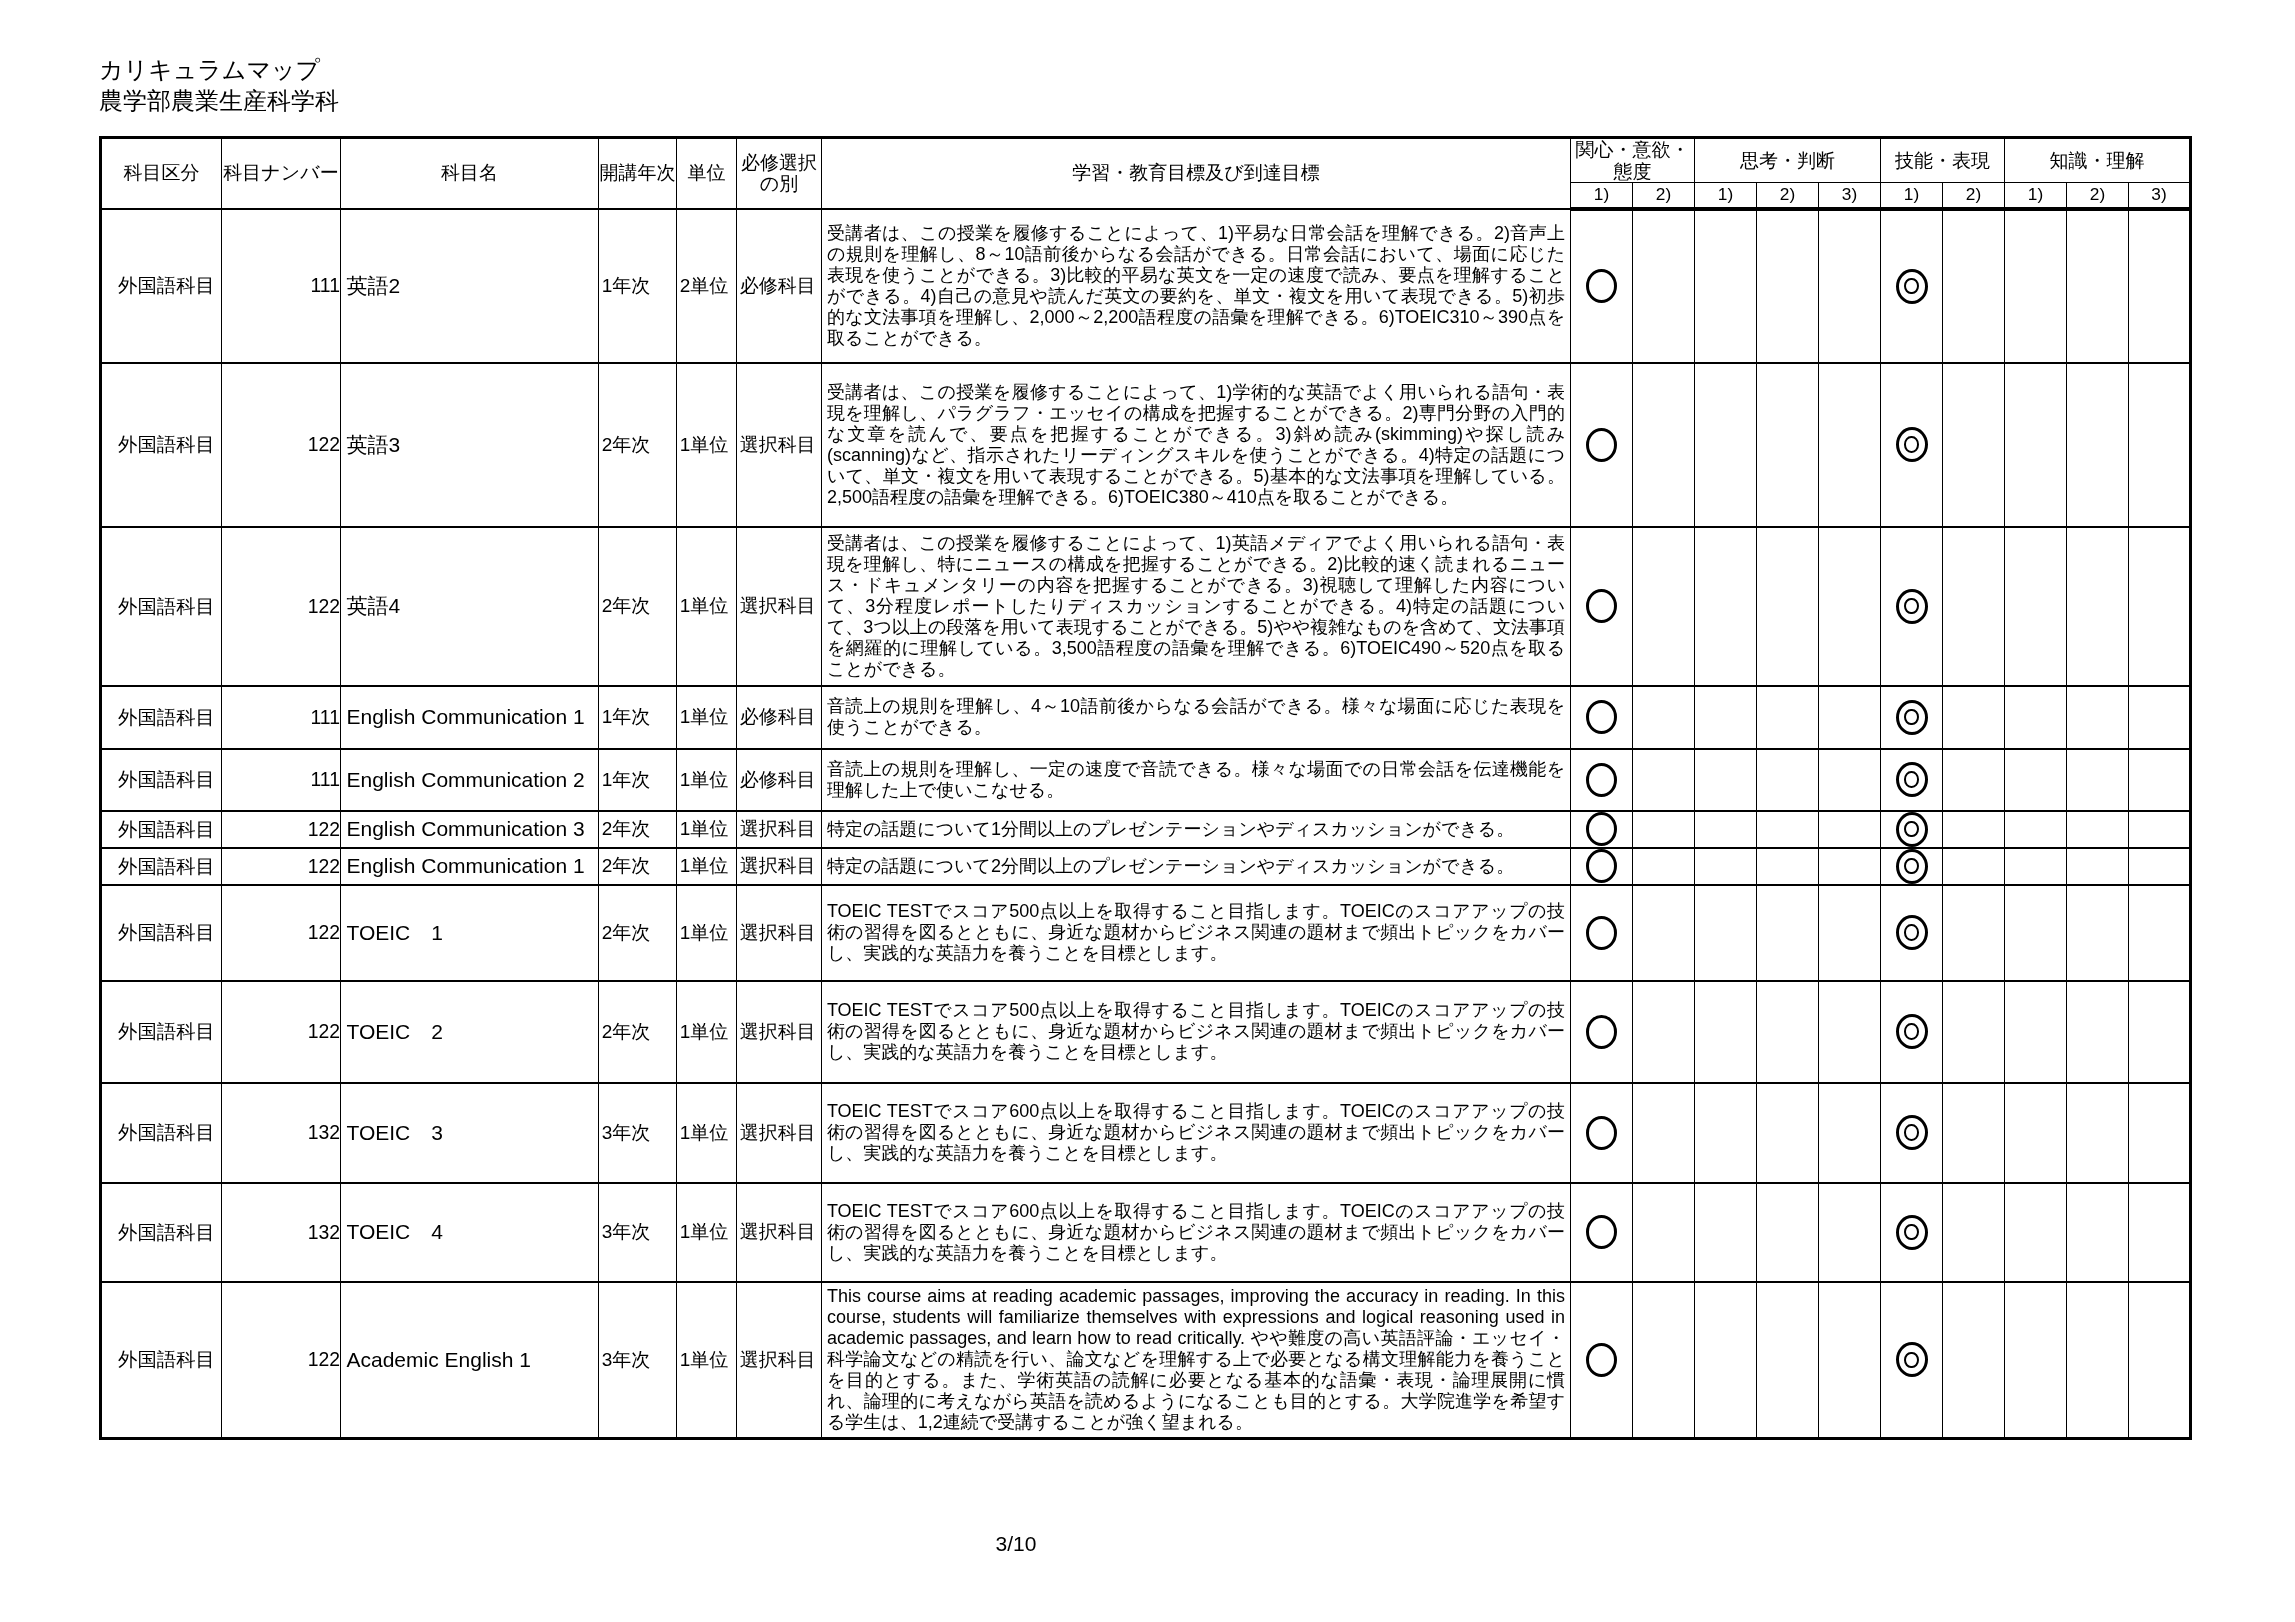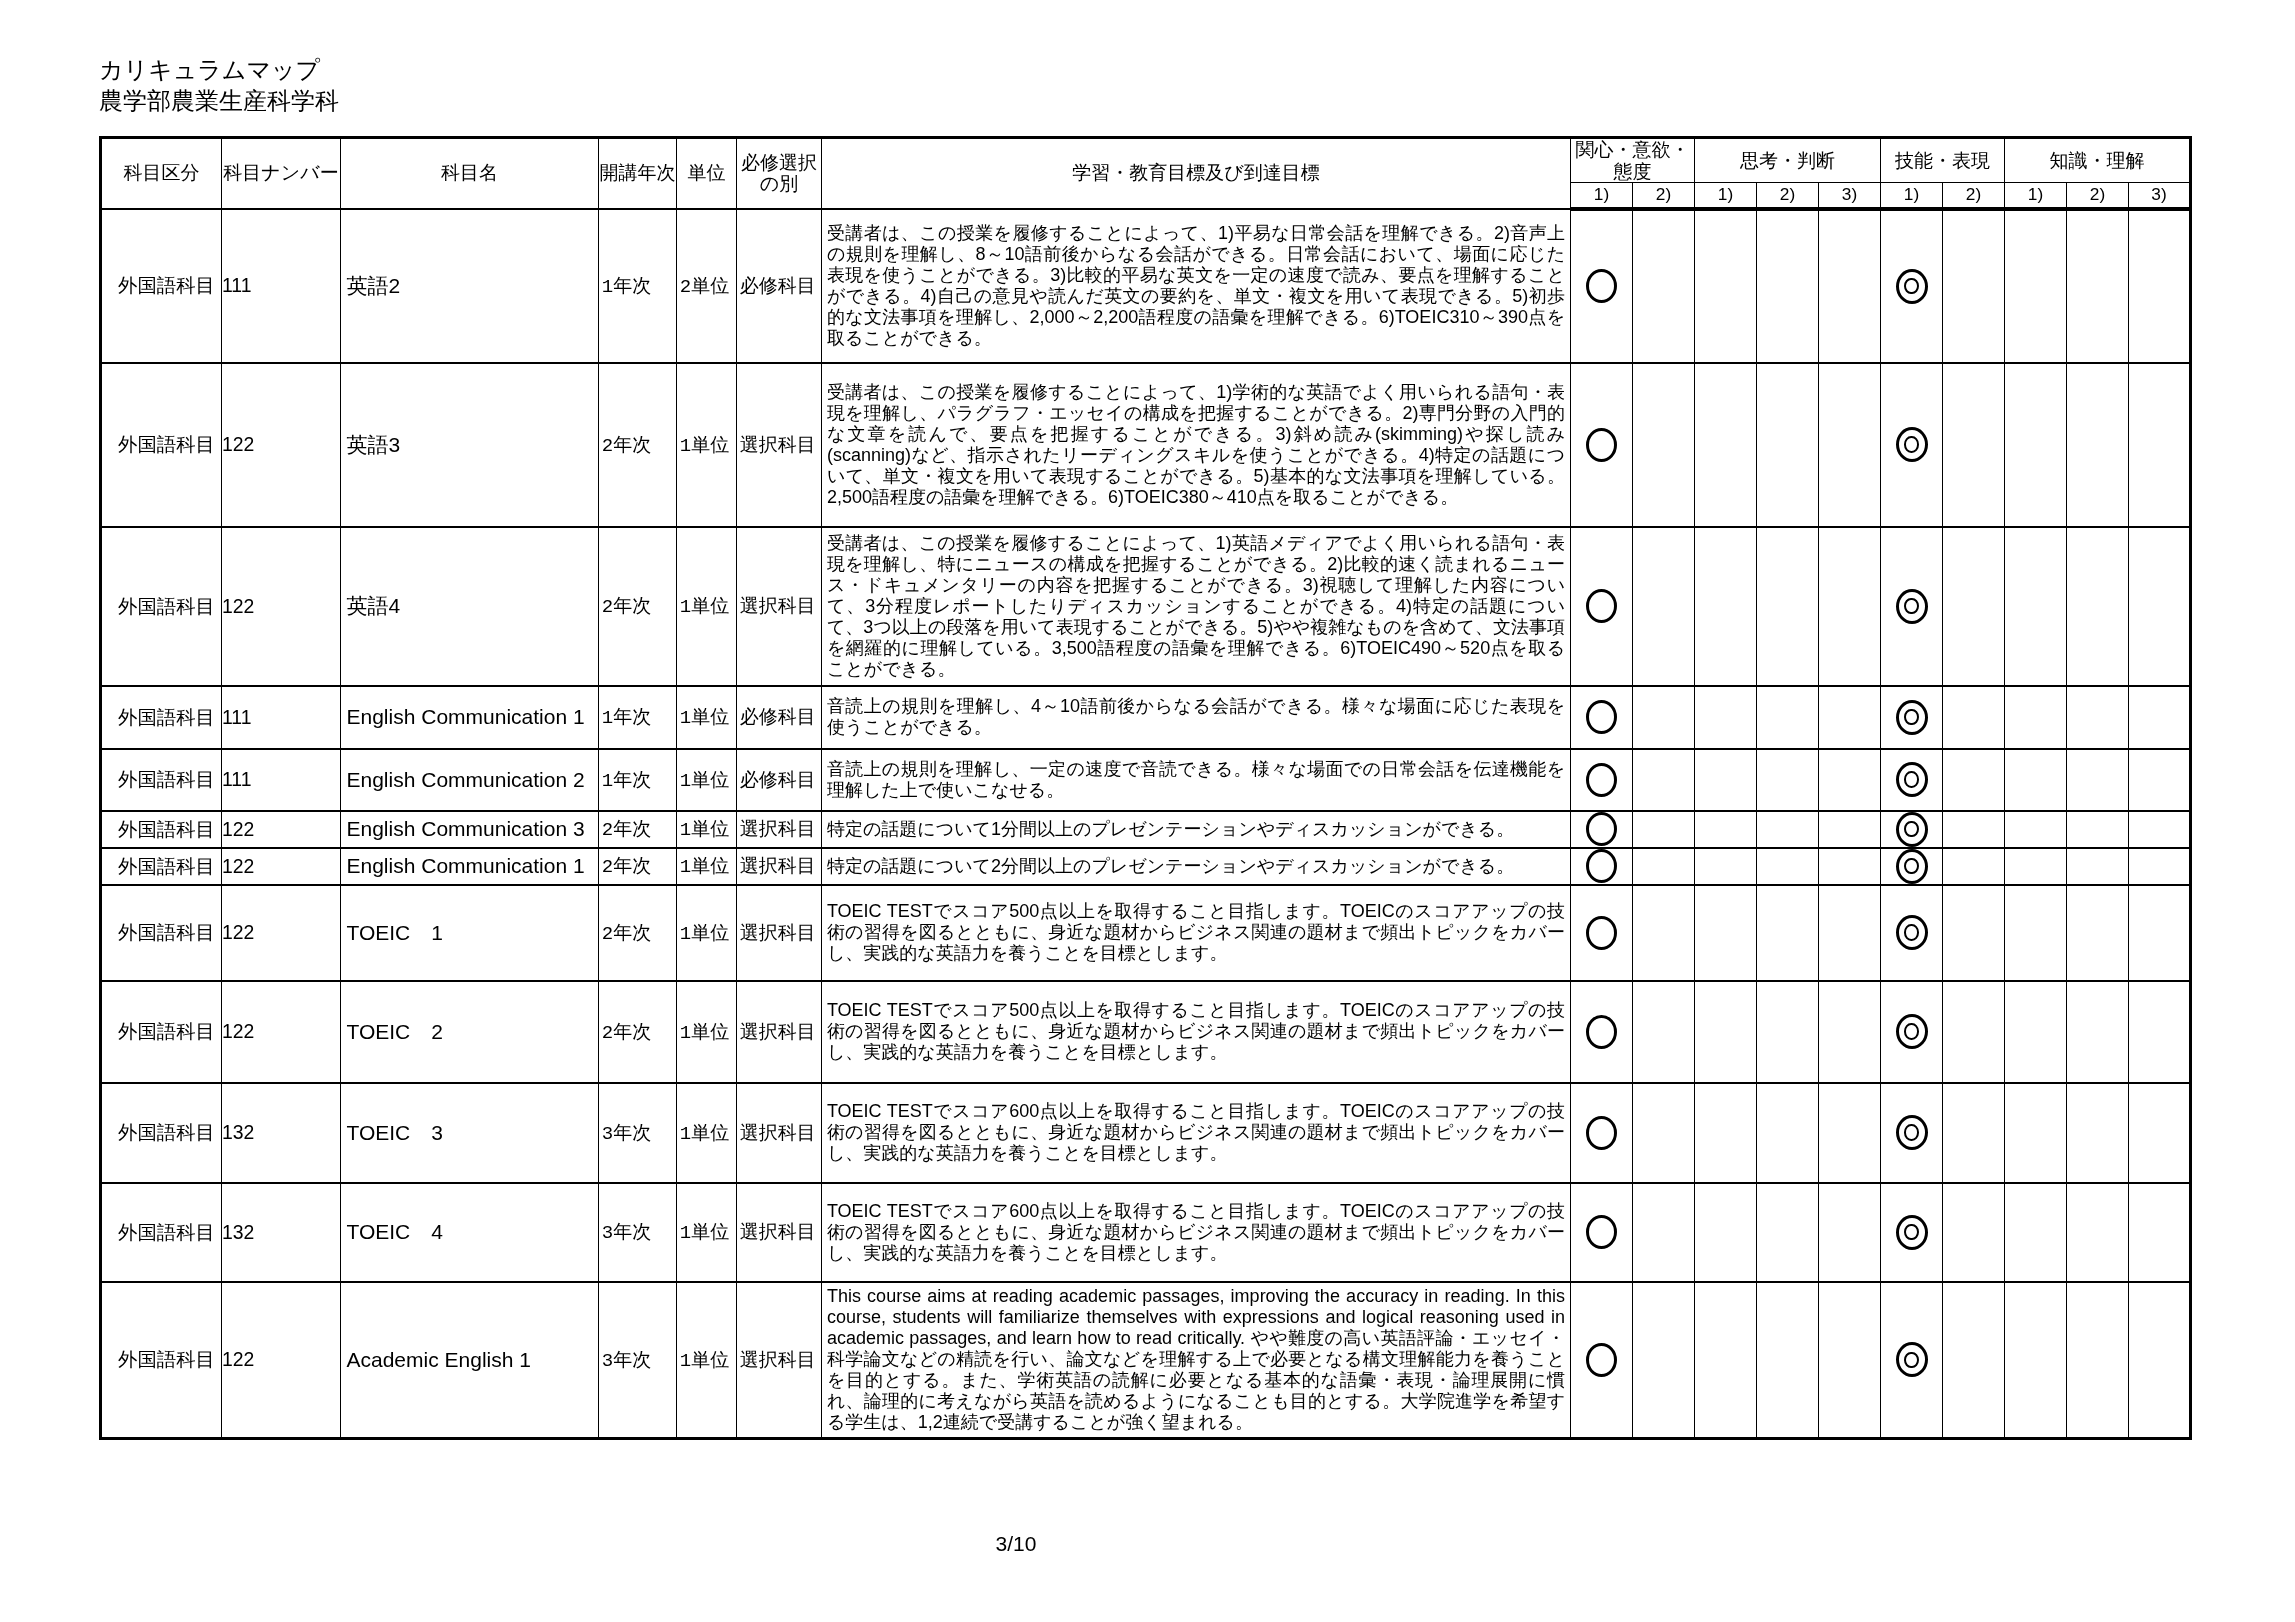--- a/index.html
+++ b/index.html
@@ -50,23 +50,23 @@
   thead tr.grp-row { height: 43px; }
   thead tr.sub-row { height: 26px; }
   thead tr.sub-row th { border-bottom: 4.9px solid #000; }
   .th-main { font-size: 19px; white-space: nowrap; }
   .th-type { white-space: normal; line-height: 21.5px; }
   .th-obj  { font-size: 19px; text-align: center; }
   .th-group { font-size: 19px; line-height: 21.5px; }
   .th-group.wrap { white-space: normal; }
   .th-sub { font-size: 17.3px; }
   .c-cat  { font-size: 19.4px; padding-left: 16px; white-space: nowrap; }
-  .c-num  { font-size: 19.4px; text-align: left; }
+  .c-num  { font-size: 19.4px; text-align: right; }
   .c-name { font-size: 21px; padding-left: 5.5px; white-space: pre-wrap; }
-  .c-year, .c-cred, .c-type { font-size: 19px; padding-left: 2.8px; white-space: nowrap; font-family: Liberation Mono, monospace; }
+  .c-year, .c-cred, .c-type { font-size: 19px; padding-left: 2.8px; white-space: nowrap; }
   .c-obj {
     font-size: 18px;
     line-height: 21px;
     text-align: justify;
     padding: 2.1px 4.9px;
   }
   .c-mark { text-align: center; }
   .mark-s {
     display: inline-block;
     width: 25px;

